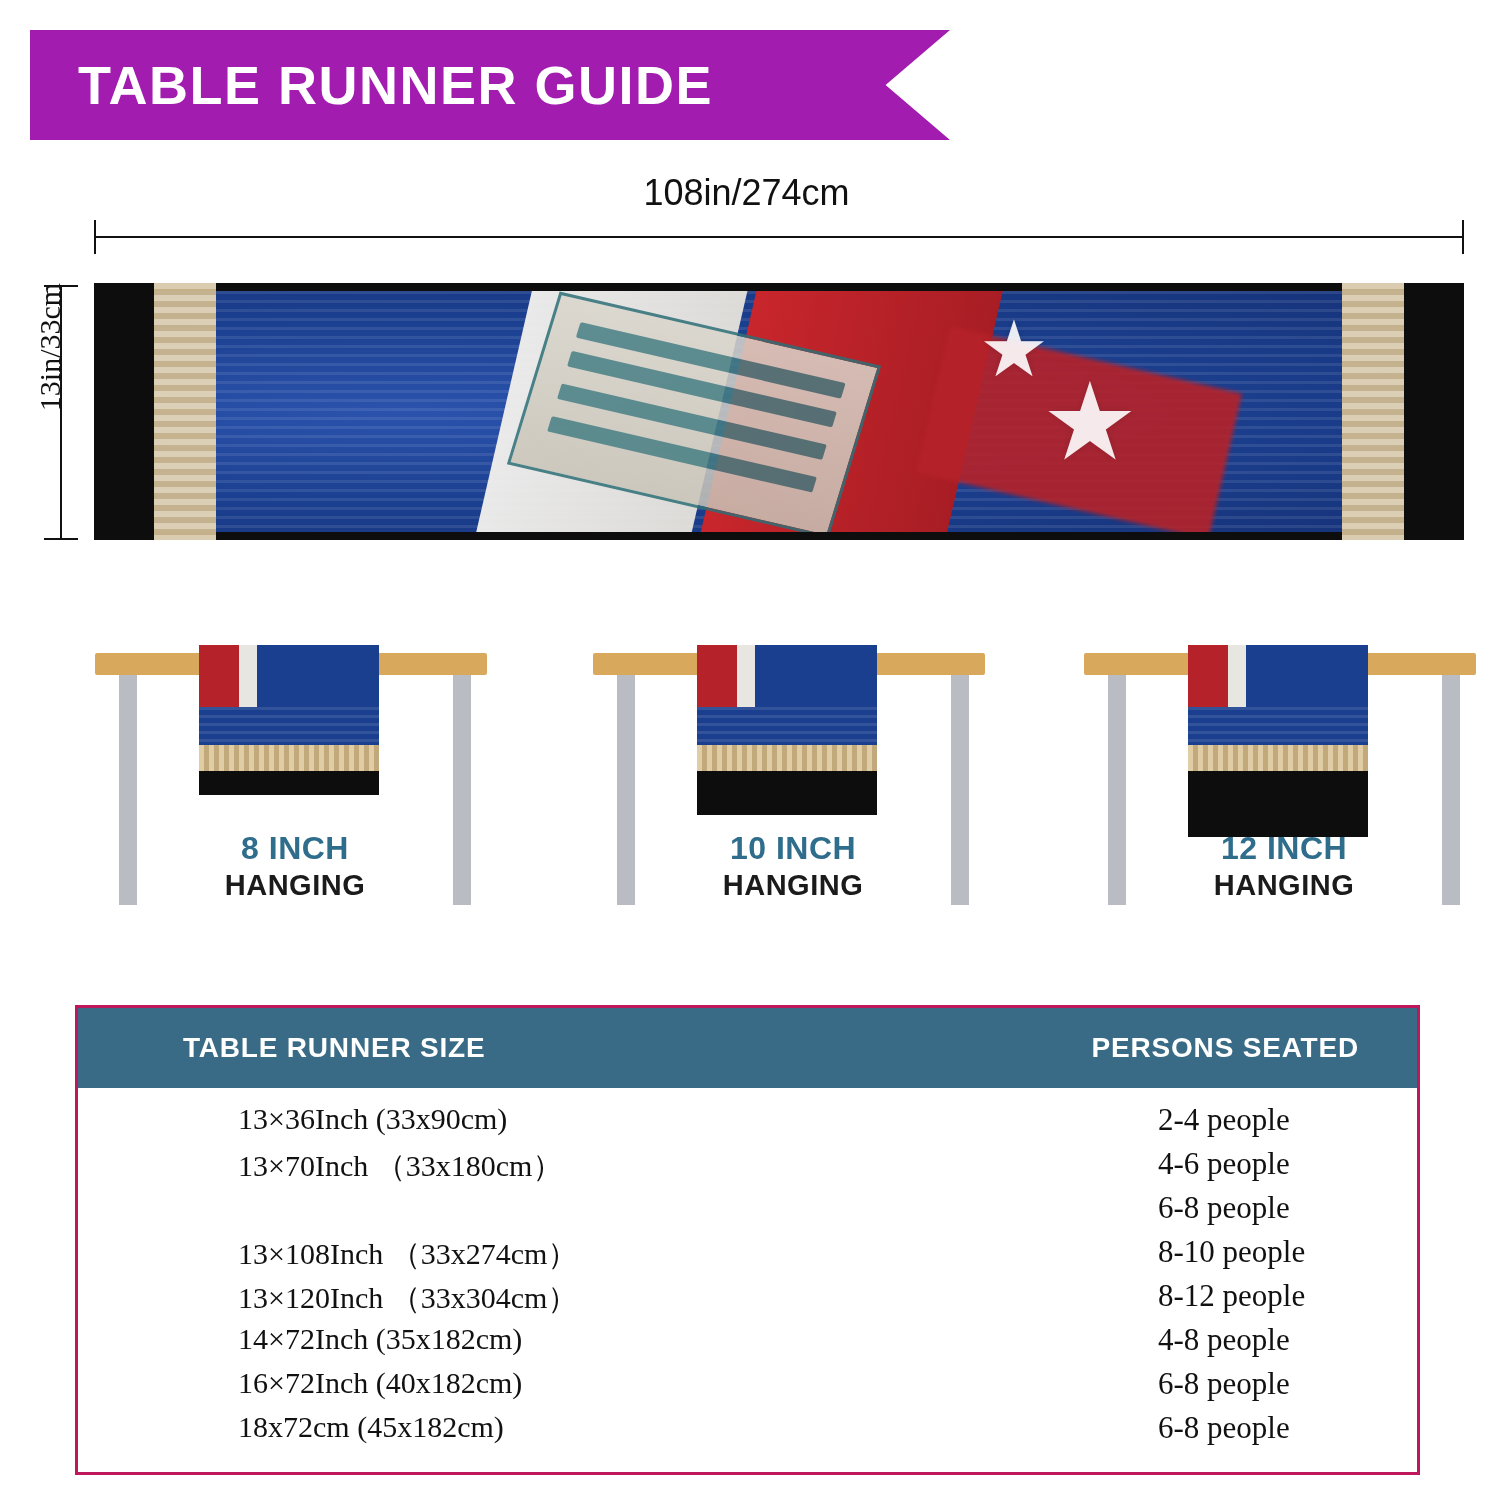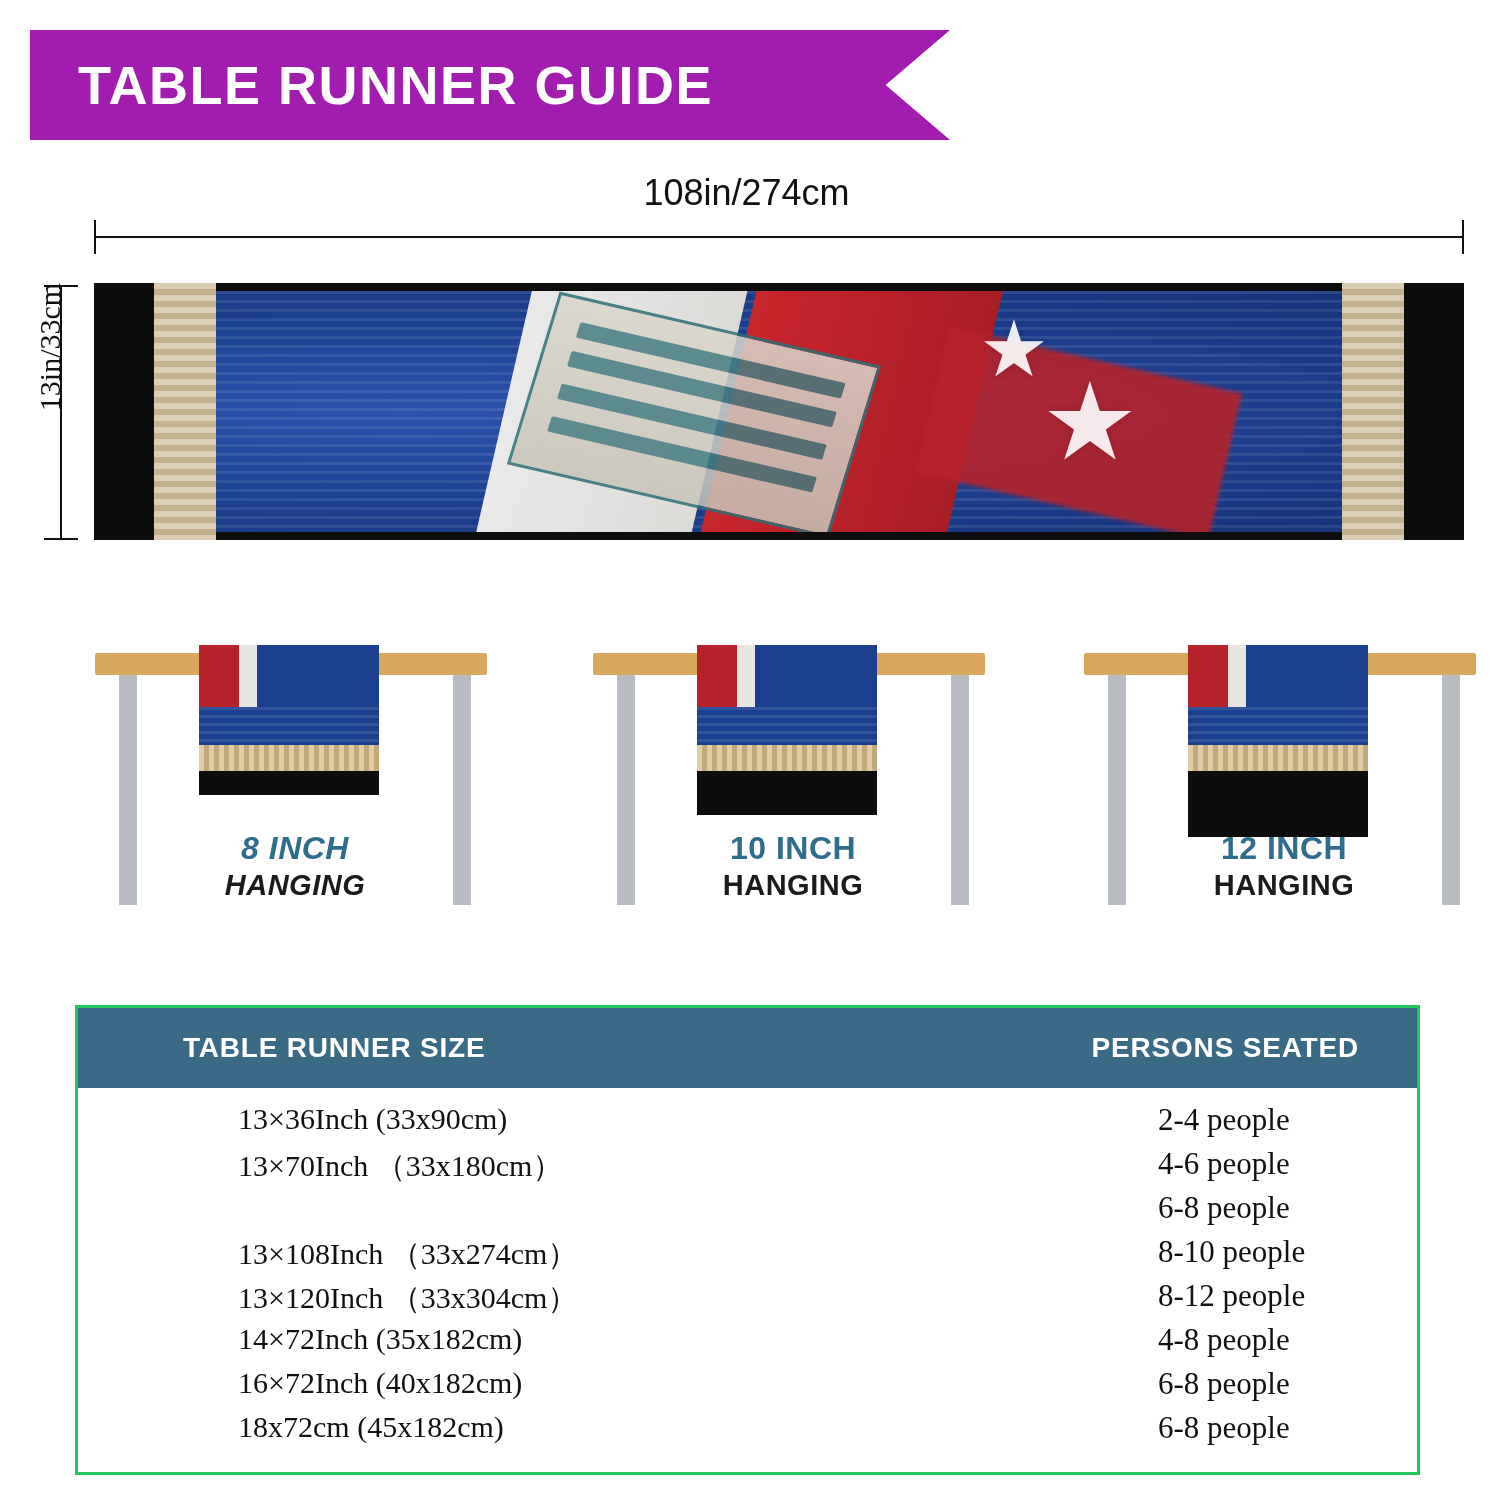--- a/index.html
+++ b/index.html
@@ -195,21 +195,21 @@
     left: 0; right: 0;
     top: 625px;
     height: 330px;
   }
   .hang-cell {
     position: absolute;
     width: 400px;
     top: 0;
     height: 330px;
   }
-  .hang-cell.c1 { left: 95px; font-style: italic; }
+  .hang-cell.c1 { left: 95px; }
   .hang-cell.c2 { left: 593px; }
   .hang-cell.c3 { left: 1084px; }
 
   .table-top {
     position: absolute;
     left: 0;
     top: 28px;
     width: 392px;
     height: 22px;
     background: #d8a85c;
@@ -279,21 +279,21 @@
     margin-top: 2px;
   }
 
   
   .size-table {
     position: absolute;
     left: 75px;
     top: 1005px;
     width: 1345px;
     height: 470px;
-    border: 3px solid #22c55e;
+    border: 3px solid #be185d;
     background: #fff;
   }
   .st-head {
     height: 80px;
     background: #3a6b86;
     position: relative;
   }
   .st-head .h1 {
     position: absolute;
     left: 105px;

